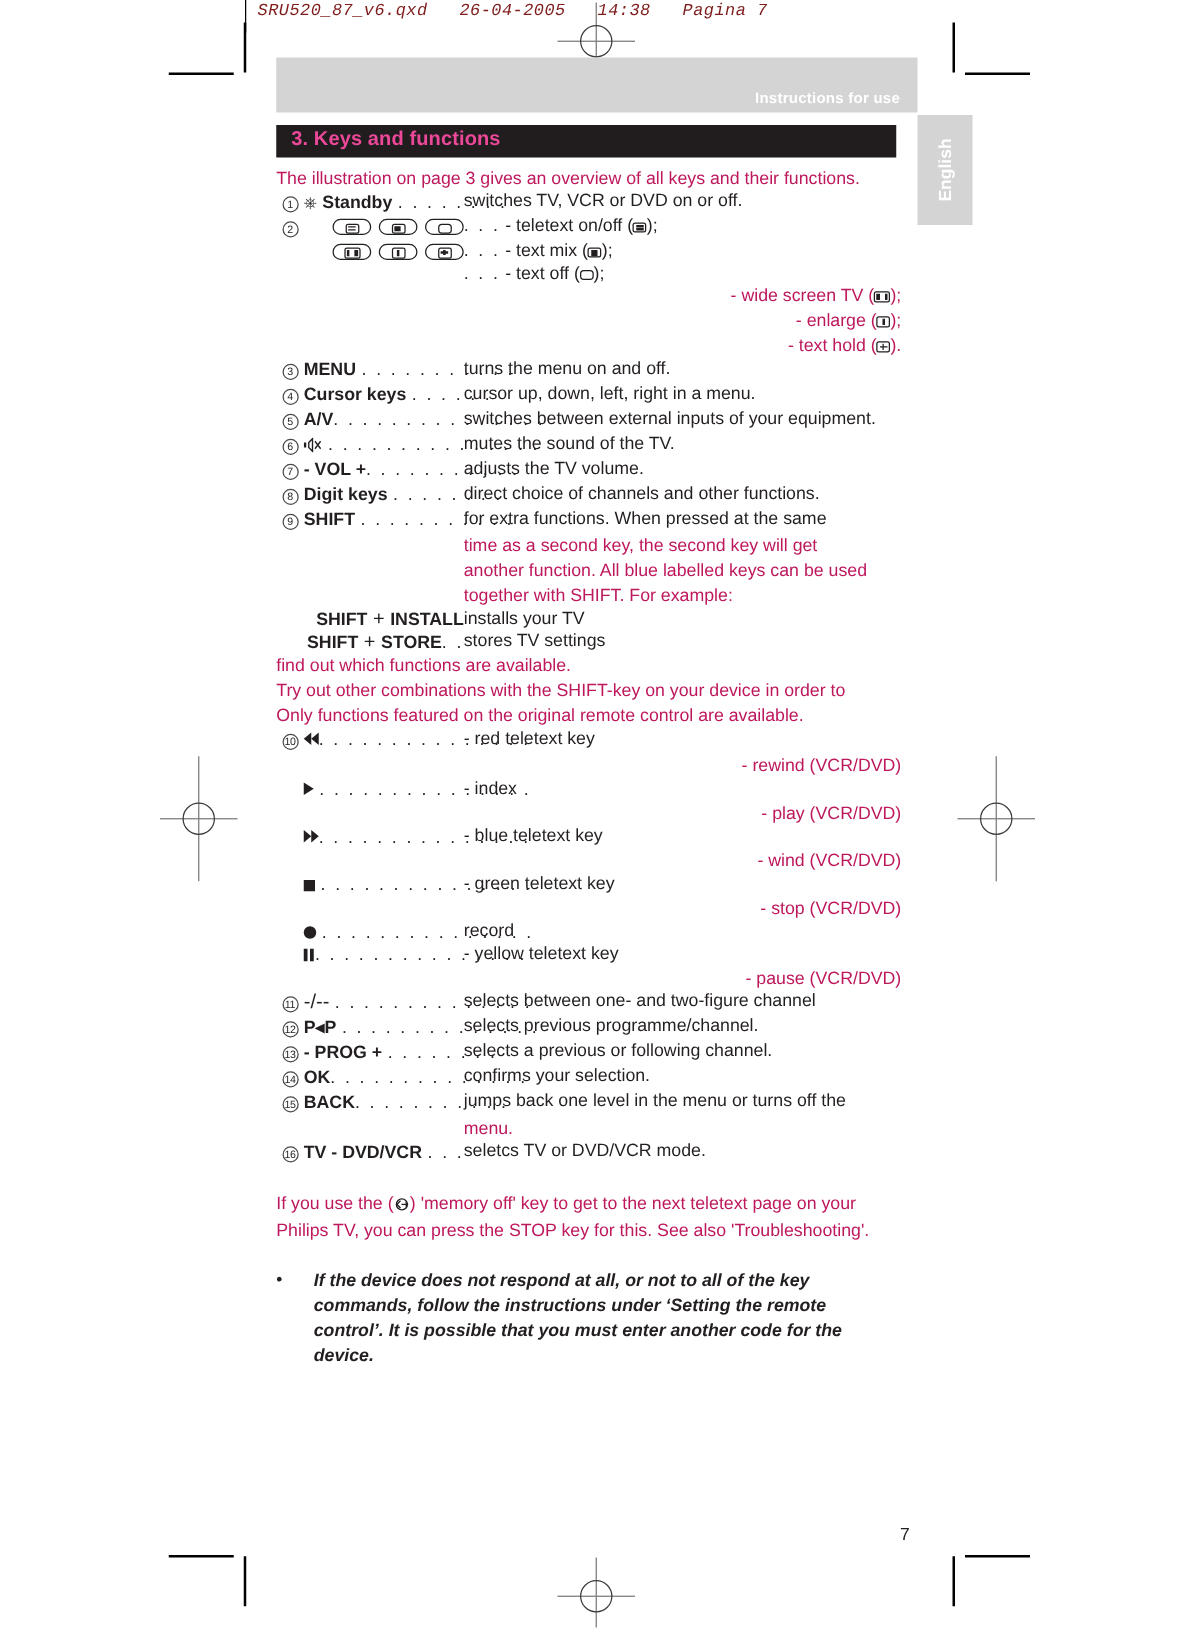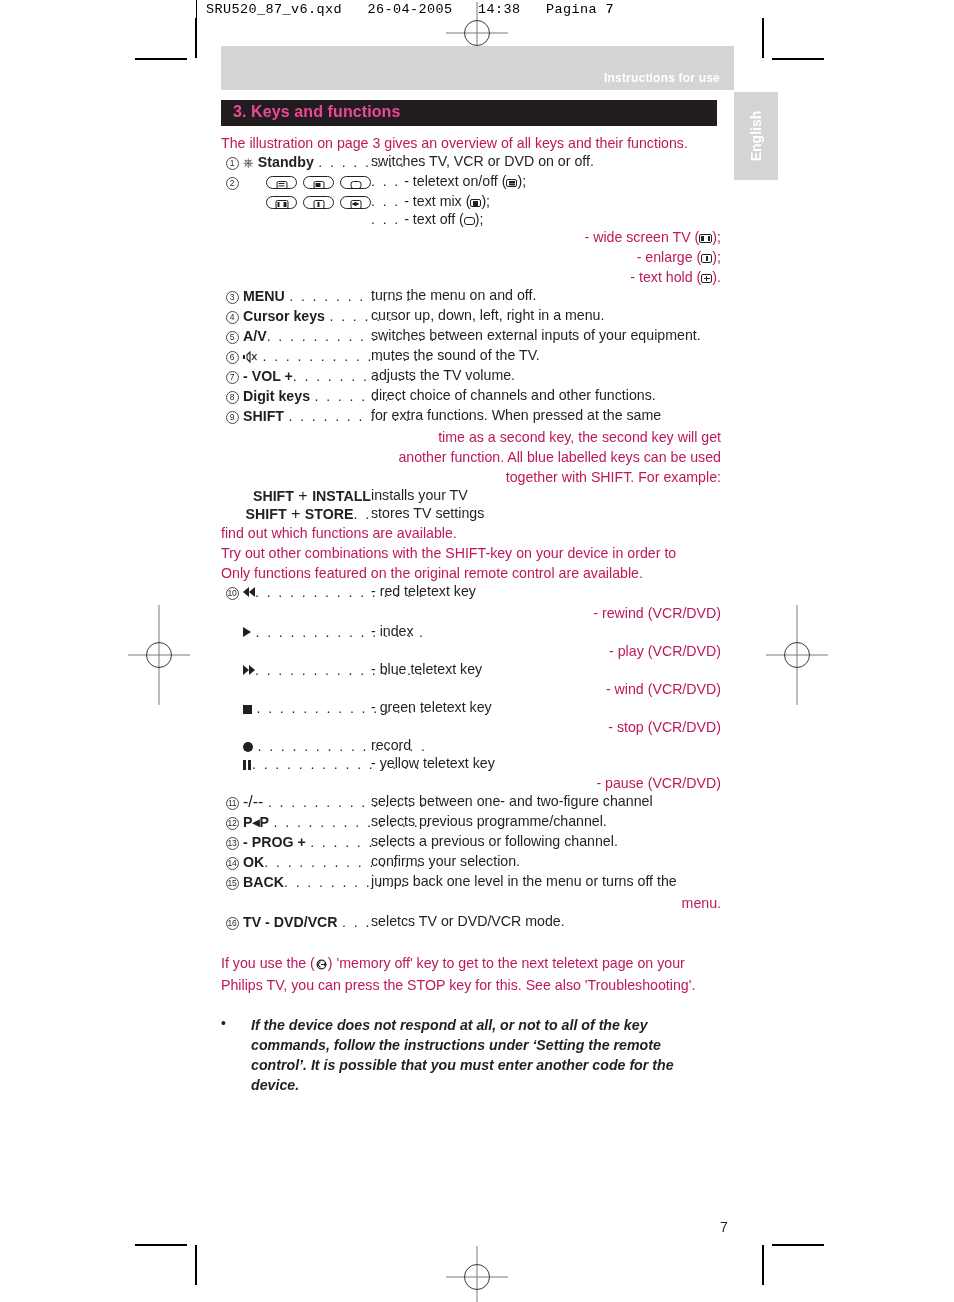--- a/index.html
+++ b/index.html
@@ -18,21 +18,21 @@
   .reg { position:absolute; }
   .reg .v { position:absolute; left:50%; top:0; width:1px; height:100%; background:#7a7a7a; transform:translateX(-50%); }
   .reg .h { position:absolute; top:50%; left:0; height:1px; width:100%; background:#7a7a7a; transform:translateY(-50%); }
   .reg .c { position:absolute; left:50%; top:50%; width:26px; height:26px; margin:-13px 0 0 -13px; border:1px solid #3a3a3a; border-radius:50%; }
 
   
   .film-line { position:absolute; left:196px; top:0; width:1px; height:26px; background:#000; }
   .filmtext {
     position:absolute; left:206px; top:2px;
     font-family:"Liberation Mono", monospace;
-    font-size:13.5px; letter-spacing:.4px; color:#000000; white-space:pre;
+    font-size:13.5px; letter-spacing:.4px; color:#7f1d1d; white-space:pre;font-style:italic;
   }
 
   
   .topbar {
     position:absolute; left:221px; top:46px; width:513px; height:44px;
     background:#d4d4d4;
   }
   .topbar span {
     position:absolute; right:14px; bottom:5px;
     color:#ffffff; font-size:12px; font-weight:bold; letter-spacing:.2px;
@@ -75,21 +75,21 @@
   .key { font-weight:bold; font-size:14.2px; }
   .lead { letter-spacing:1.9px; font-size:14.2px; }
   .desc { font-size:14.2px; }
 
   
   .r2 { display:flex; }
   .c-num { width:22px; flex:0 0 22px; }
   .c-key { width:128px; flex:0 0 128px; white-space:nowrap; overflow:visible;text-align:right; }
   .c-desc { flex:1 1 auto; }
 
-  .hang { padding-left:150px;text-align:right; }
+  .hang { padding-left:150px; }
   .hang2 { padding-left:172px;text-align:right; }
 
   
   .btn {
     display:inline-block; position:relative;
     width:31px; height:13px; border:1.6px solid #231f20; border-radius:7px;
     vertical-align:-2px; margin-right:6px;
   }
   .btn .g { position:absolute; left:50%; top:50%; transform:translate(-50%,-50%); }
 

